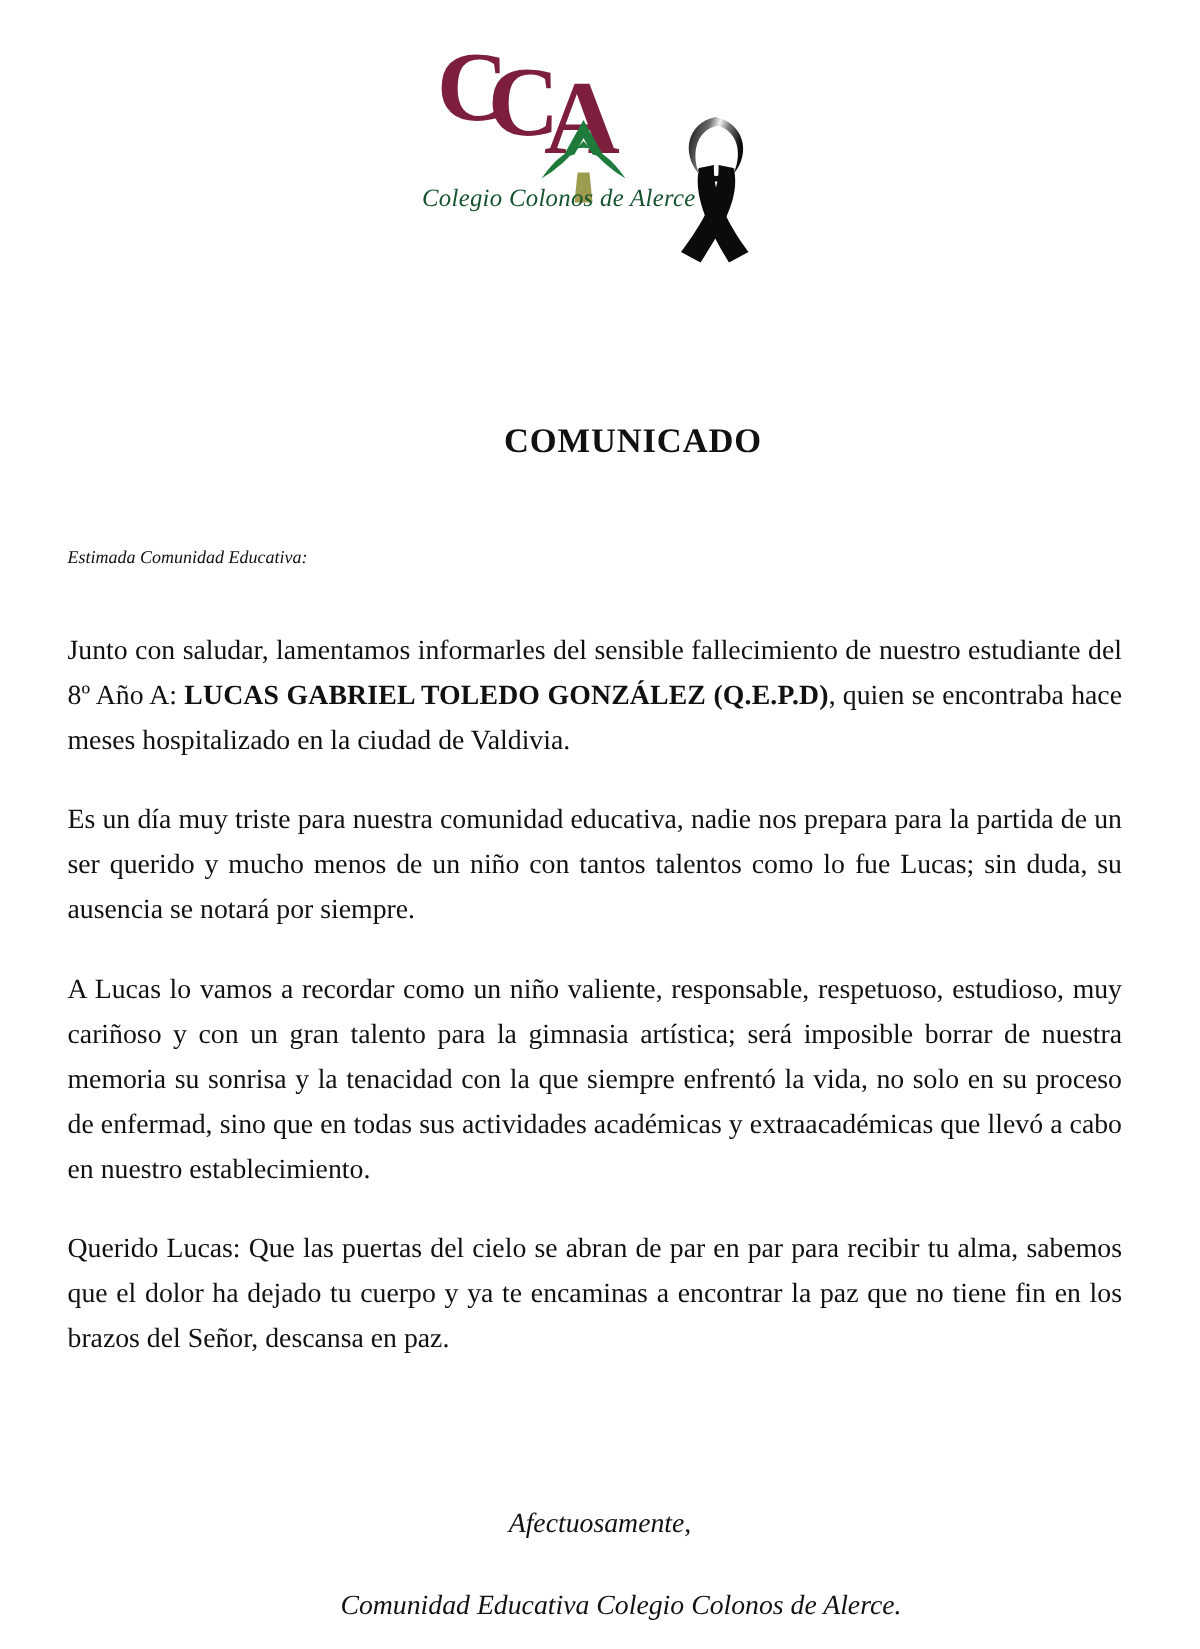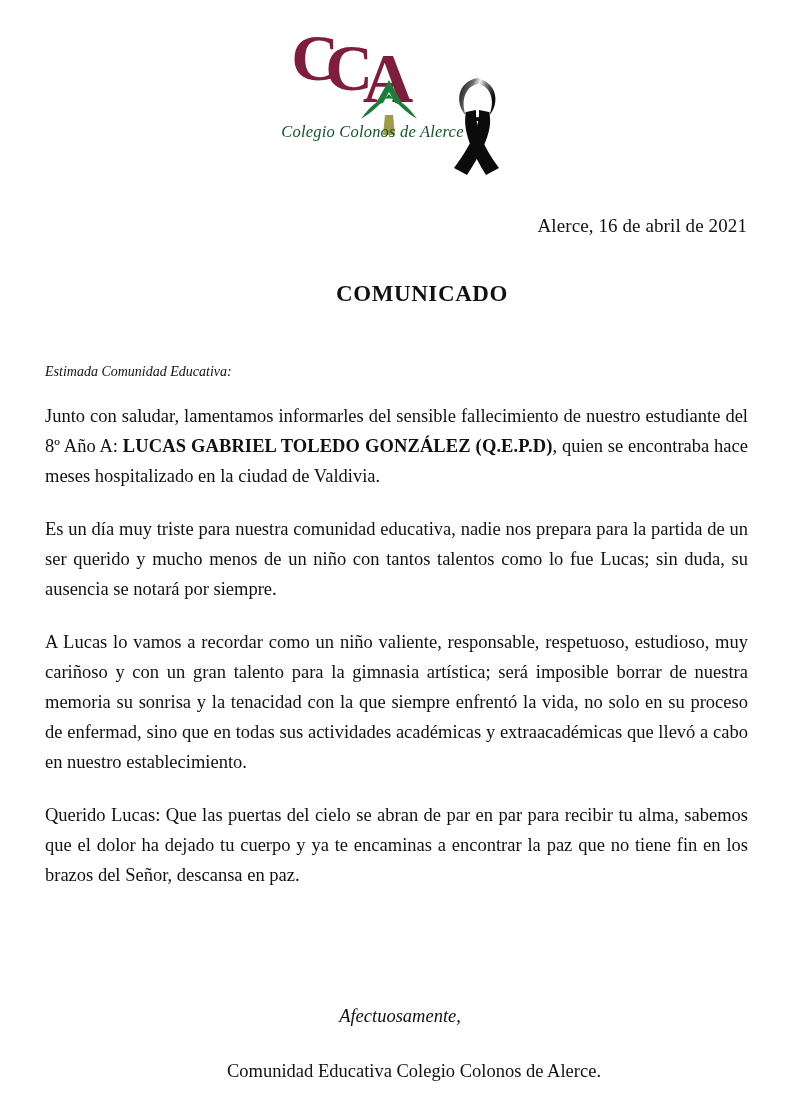--- a/index.html
+++ b/index.html
@@ -91,22 +91,22 @@
 
   
   .body-block {
     position: absolute;
     left: 45px;
     top: 364px;
     width: 703px;
   }
   .salutation {
     font-style: italic;
-    font-size: 14px;
-    margin: 0 0 22px 0;
+    font-size: 12px;
+    margin: 0 0 41px 0;
   }
   p.para {
     margin: 0 0 23px 0;
     font-size: 18.5px;
     line-height: 1.62;
     text-align: justify;
     text-justify: inter-word;
   }
   p.para:last-child { margin-bottom: 4px; }
   .name-bold {
@@ -121,20 +121,21 @@
     right: 0;
     top: 1006px;
     text-align: center;
   }
   .signoff .line1 {
     font-style: italic;
     font-size: 18.5px;
     margin-bottom: 34px;
   }
   .signoff .line2 {
+    font-style: italic;
     font-size: 18.5px;
     padding-left: 28px;
   }
 </style>
 </head>
 <body>
 
 <div class="page">
 
   <div class="header">
@@ -174,21 +175,20 @@
 
         <path d="M47 40 C52 58, 40 80, 25 103 L12 96 C27 76, 38 56, 37 38 Z" fill="#0B0B0B"></path>
 
         <path d="M35 6 C16 10, 12 30, 24 44 C18 28, 24 14, 36 12 C48 14, 54 28, 47 44 C59 30, 54 10, 35 6 Z" fill="url(#loopShade)"></path>
 
         <path d="M23 40 C30 47, 41 47, 48 40 C44 52, 27 52, 23 40 Z" fill="#0B0B0B"></path>
       </svg>
     </div>
   </div>
 
-  <div class="date-line">Alerce, 16 de abril de 2021</div>
 
   <div class="doc-title">COMUNICADO</div>
 
   <div class="body-block">
     <div class="salutation">Estimada Comunidad Educativa:</div>
     <div id="paragraph-list">
         <p class="para"><span>Junto con saludar, lamentamos informarles del sensible fallecimiento de nuestro estudiante del 8º Año A: </span><span class="name-bold">LUCAS GABRIEL TOLEDO GONZÁLEZ (Q.E.P.D)</span><span>, quien se encontraba hace meses hospitalizado en la ciudad de Valdivia.</span></p>
         <p class="para"><span>Es un día muy triste para nuestra comunidad educativa, nadie nos prepara para la partida de un ser querido y mucho menos de un niño con tantos talentos como lo fue Lucas; sin duda, su ausencia se notará por siempre.</span></p>
         <p class="para"><span>A Lucas lo vamos a recordar como un niño valiente, responsable, respetuoso, estudioso, muy cariñoso y con un gran talento para la gimnasia artística; será imposible borrar de nuestra memoria su sonrisa y la tenacidad con la que siempre enfrentó la vida, no solo en su proceso de enfermad, sino que en todas sus actividades académicas y extraacadémicas que llevó a cabo en nuestro establecimiento.</span></p>
         <p class="para"><span>Querido Lucas: Que las puertas del cielo se abran de par en par para recibir tu alma, sabemos que el dolor ha dejado tu cuerpo y ya te encaminas a encontrar la paz que no tiene fin en los brazos del Señor, descansa en paz.</span></p>

